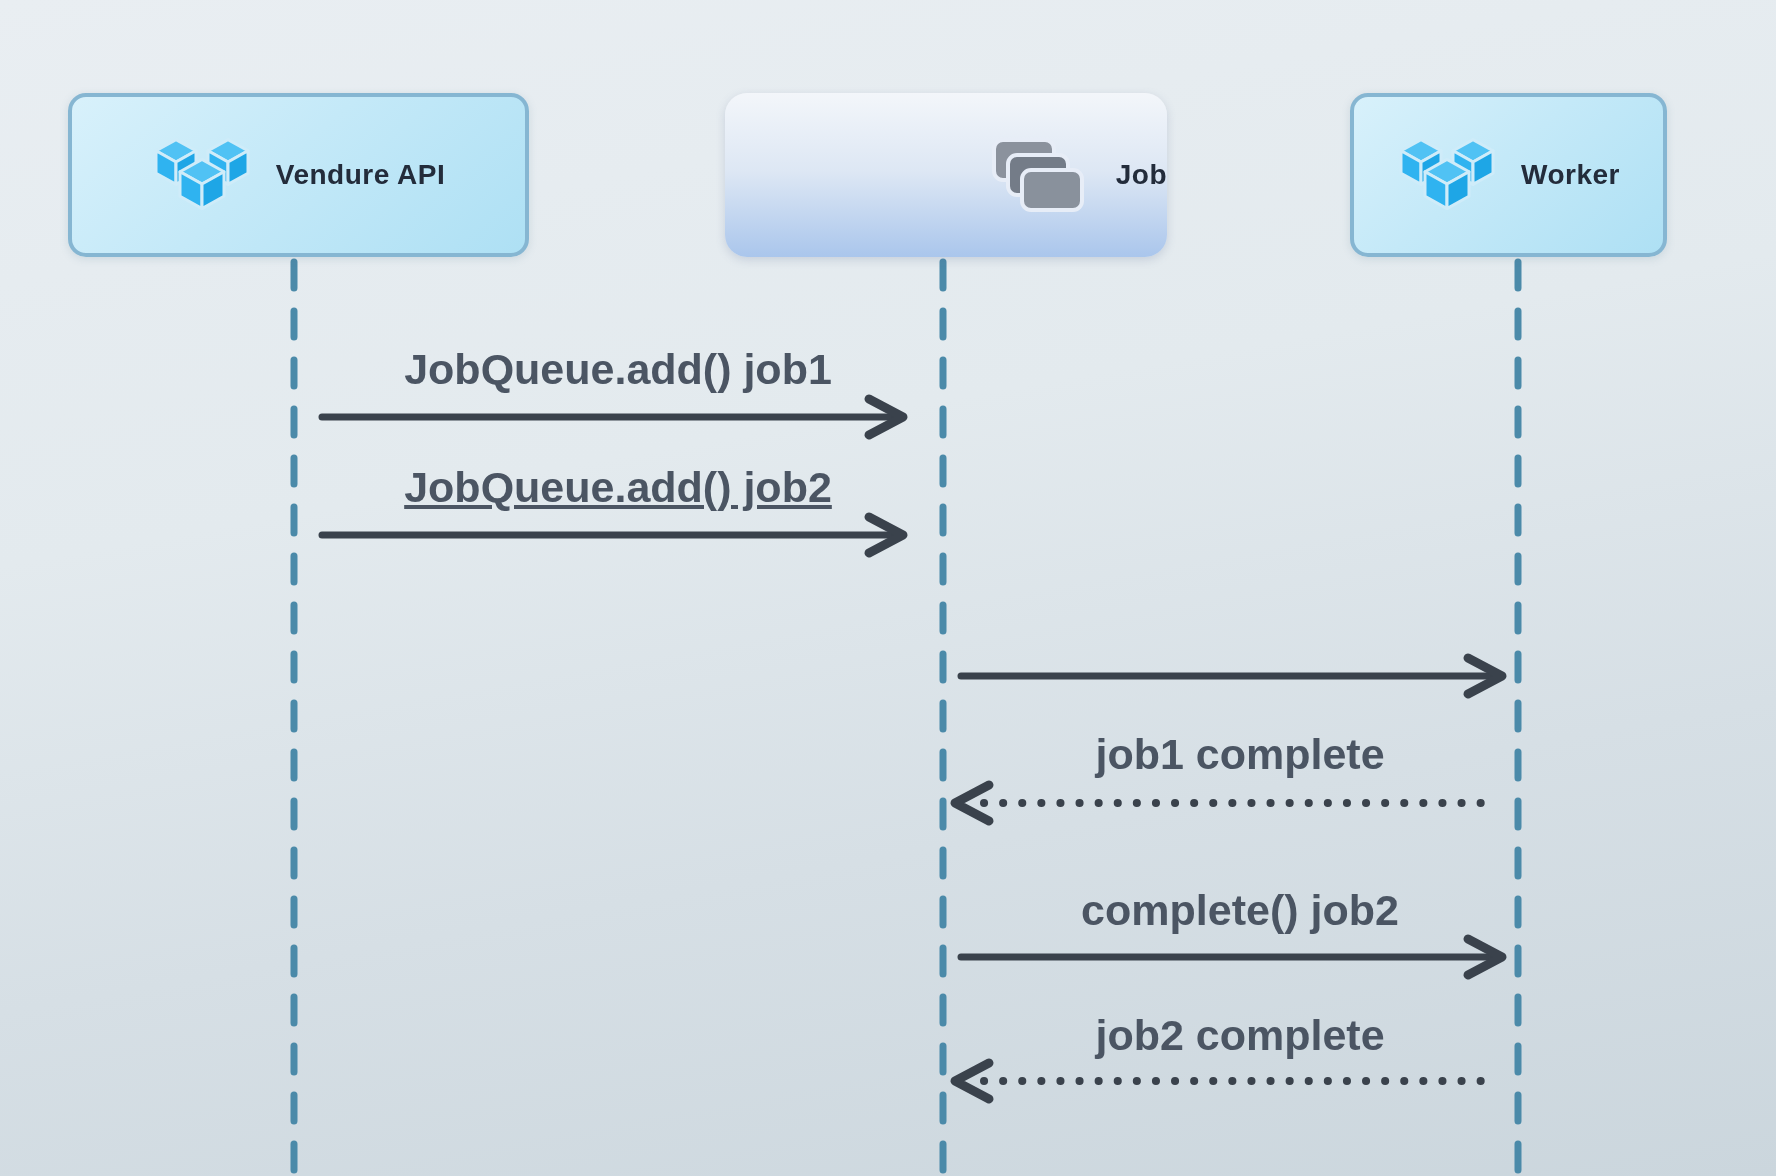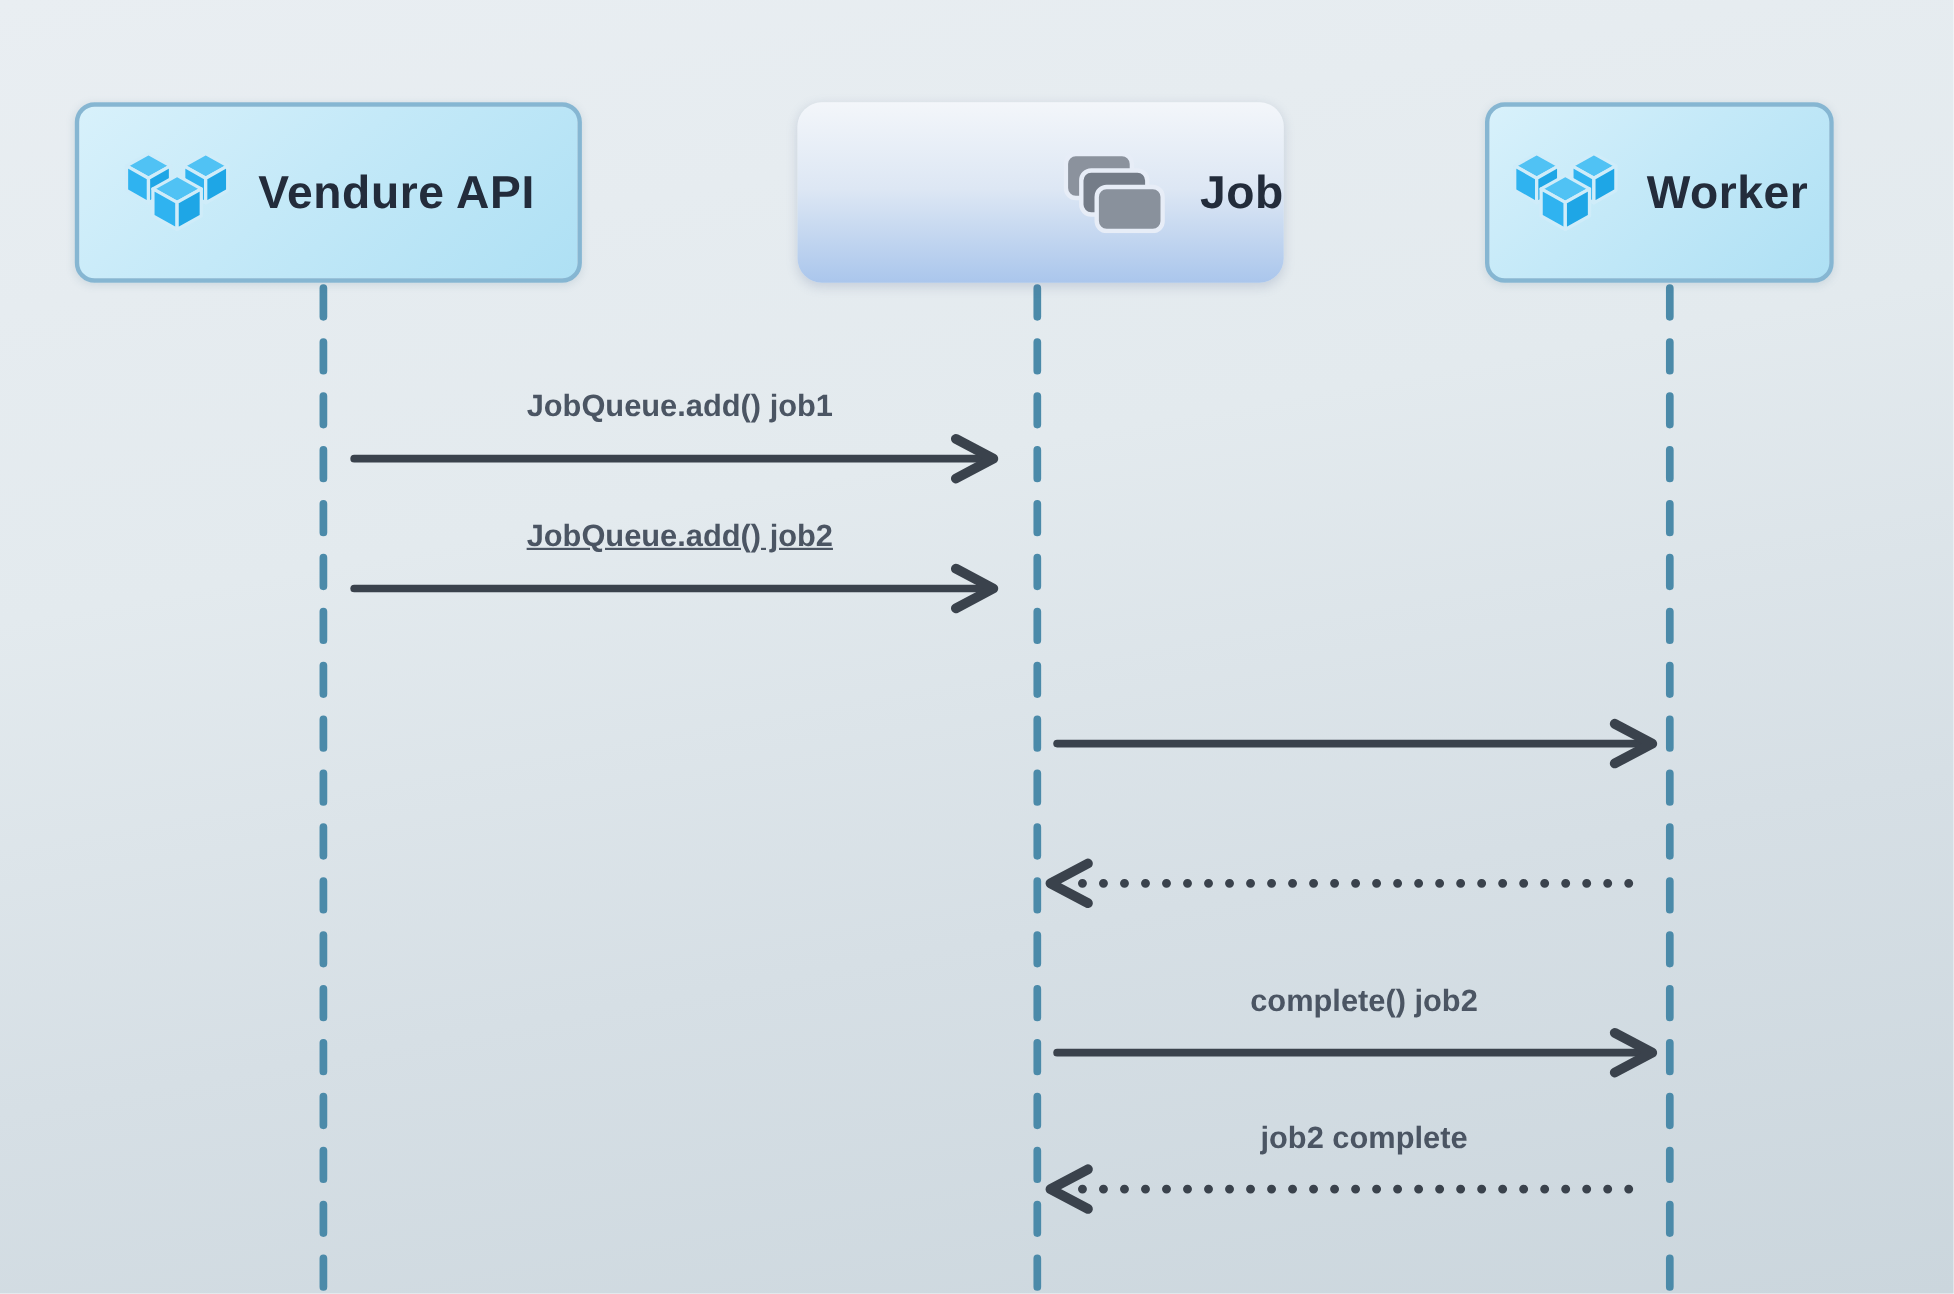--- a/index.html
+++ b/index.html
@@ -33,36 +33,36 @@
   .actor-blue {
     border: none;
     border-radius: 22px;
     background: linear-gradient(180deg, #f3f6fa 0%, #dde7f4 48%, #aac6ec 100%);
     box-shadow: 0 3px 10px rgba(90, 110, 150, 0.22);
     justify-content: flex-end;
     padding-left: 36px;
     gap: 32px;
   }
   .actor-label {
-    font-size: 42px;
+    font-size: 28px;
     font-weight: 700;
     color: #232c3b;
     letter-spacing: 0.5px;
     white-space: nowrap;
   }
   #actor-vendure { left: 68px;  width: 461px; }
   #actor-job     { left: 725px; width: 442px; }
   #actor-worker  { left: 1350px; width: 317px; }
   .actor-icon { display: block; flex: 0 0 auto; }
 
   
   .msg-label {
     position: absolute;
     transform: translateX(-50%);
-    font-size: 28px;
+    font-size: 43px;
     font-weight: 700;
     line-height: 44px;
     color: #4b5563;
     white-space: nowrap;
   }
   #msg1-label { left: 618px;  top: 347px; }
   #msg2-label { left: 618px;  top: 465px; text-decoration: underline; }
   #msg3-label { left: 1240px; top: 610px; }
   #msg4-label { left: 1240px; top: 732px; }
   #msg5-label { left: 1240px; top: 888px; }
@@ -166,16 +166,17 @@
           <polygon points="28,35.7 50,48 50,72.6 28,60.3" fill="#2fb3f0"></polygon>
           <polygon points="72,35.7 50,48 50,72.6 72,60.3" fill="#1ea6e6"></polygon>
         </g>
       </g>
     </svg>
     <span class="actor-label">Worker</span>
   </div>
 
   <div class="msg-label" id="msg1-label">JobQueue.add() job1</div>
   <div class="msg-label" id="msg2-label">JobQueue.add() job2</div>
+  <div class="msg-label" id="msg4-label">job1 complete</div>
   <div class="msg-label" id="msg5-label">complete() job2</div>
   <div class="msg-label" id="msg6-label">job2 complete</div>
 
 </div>
 
 </body></html>

